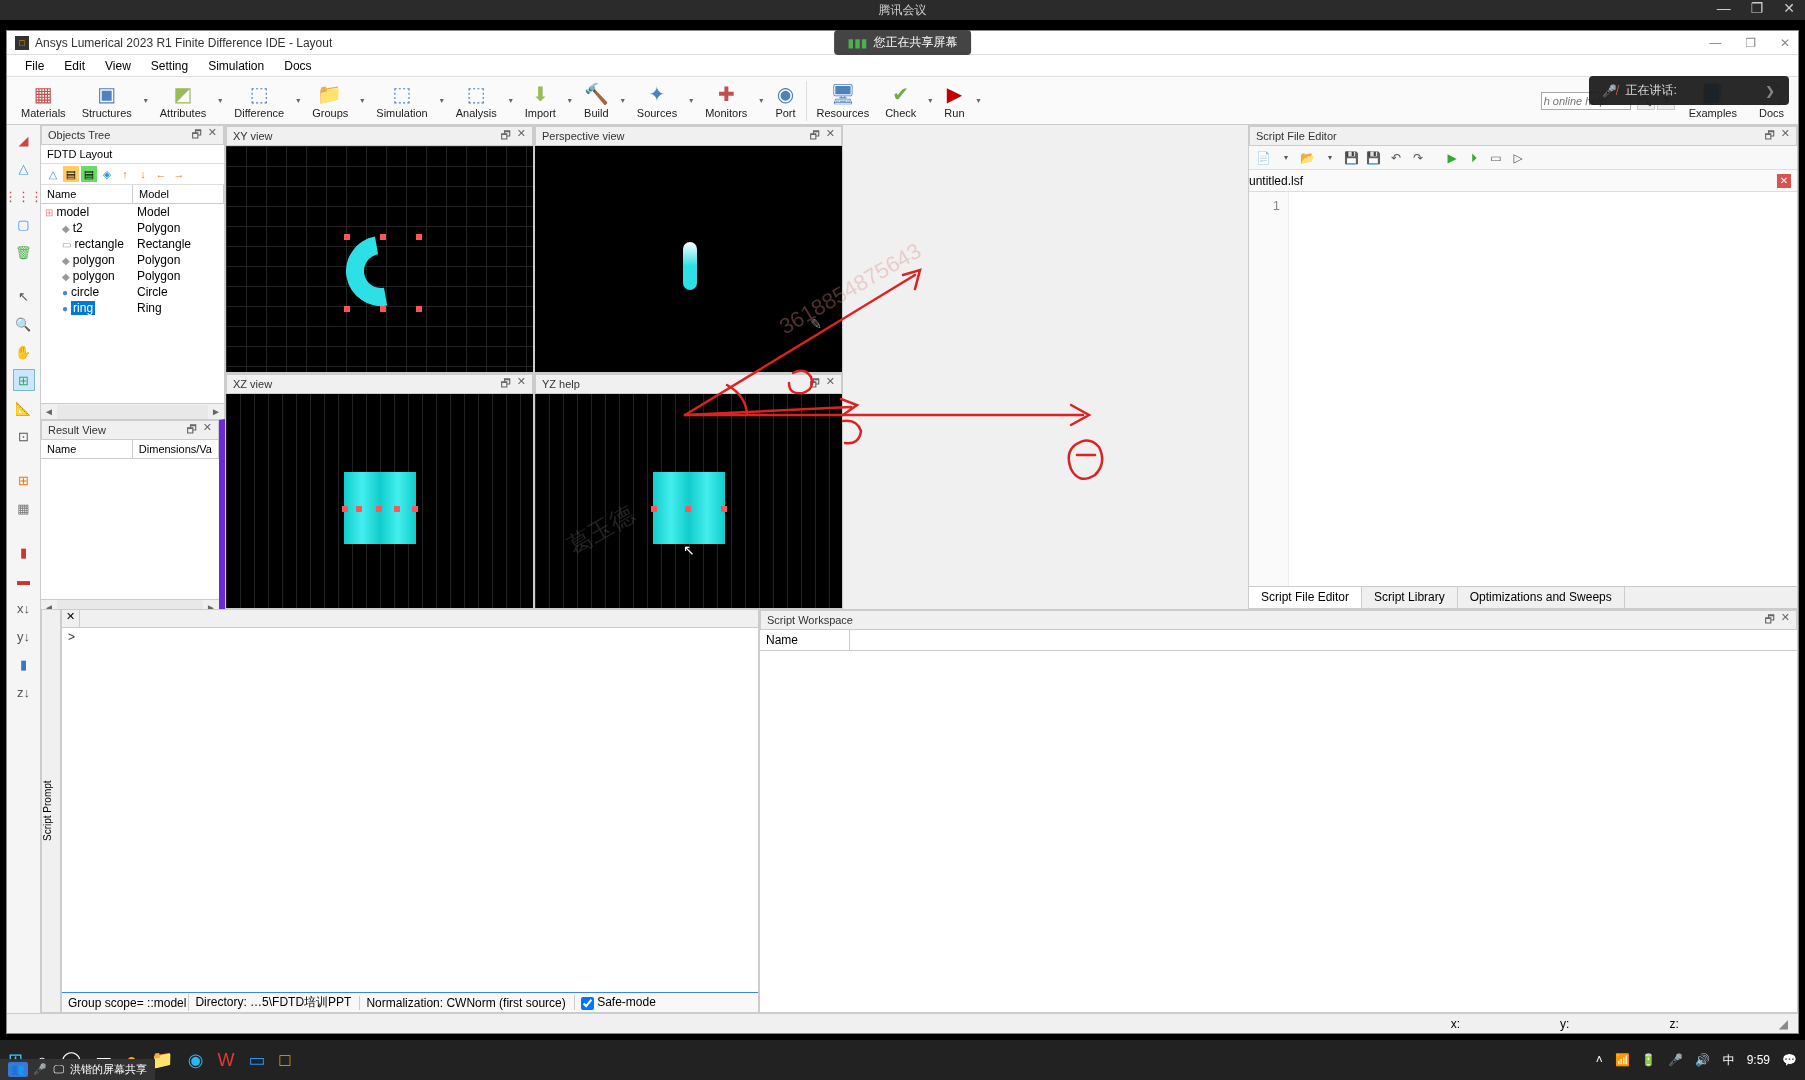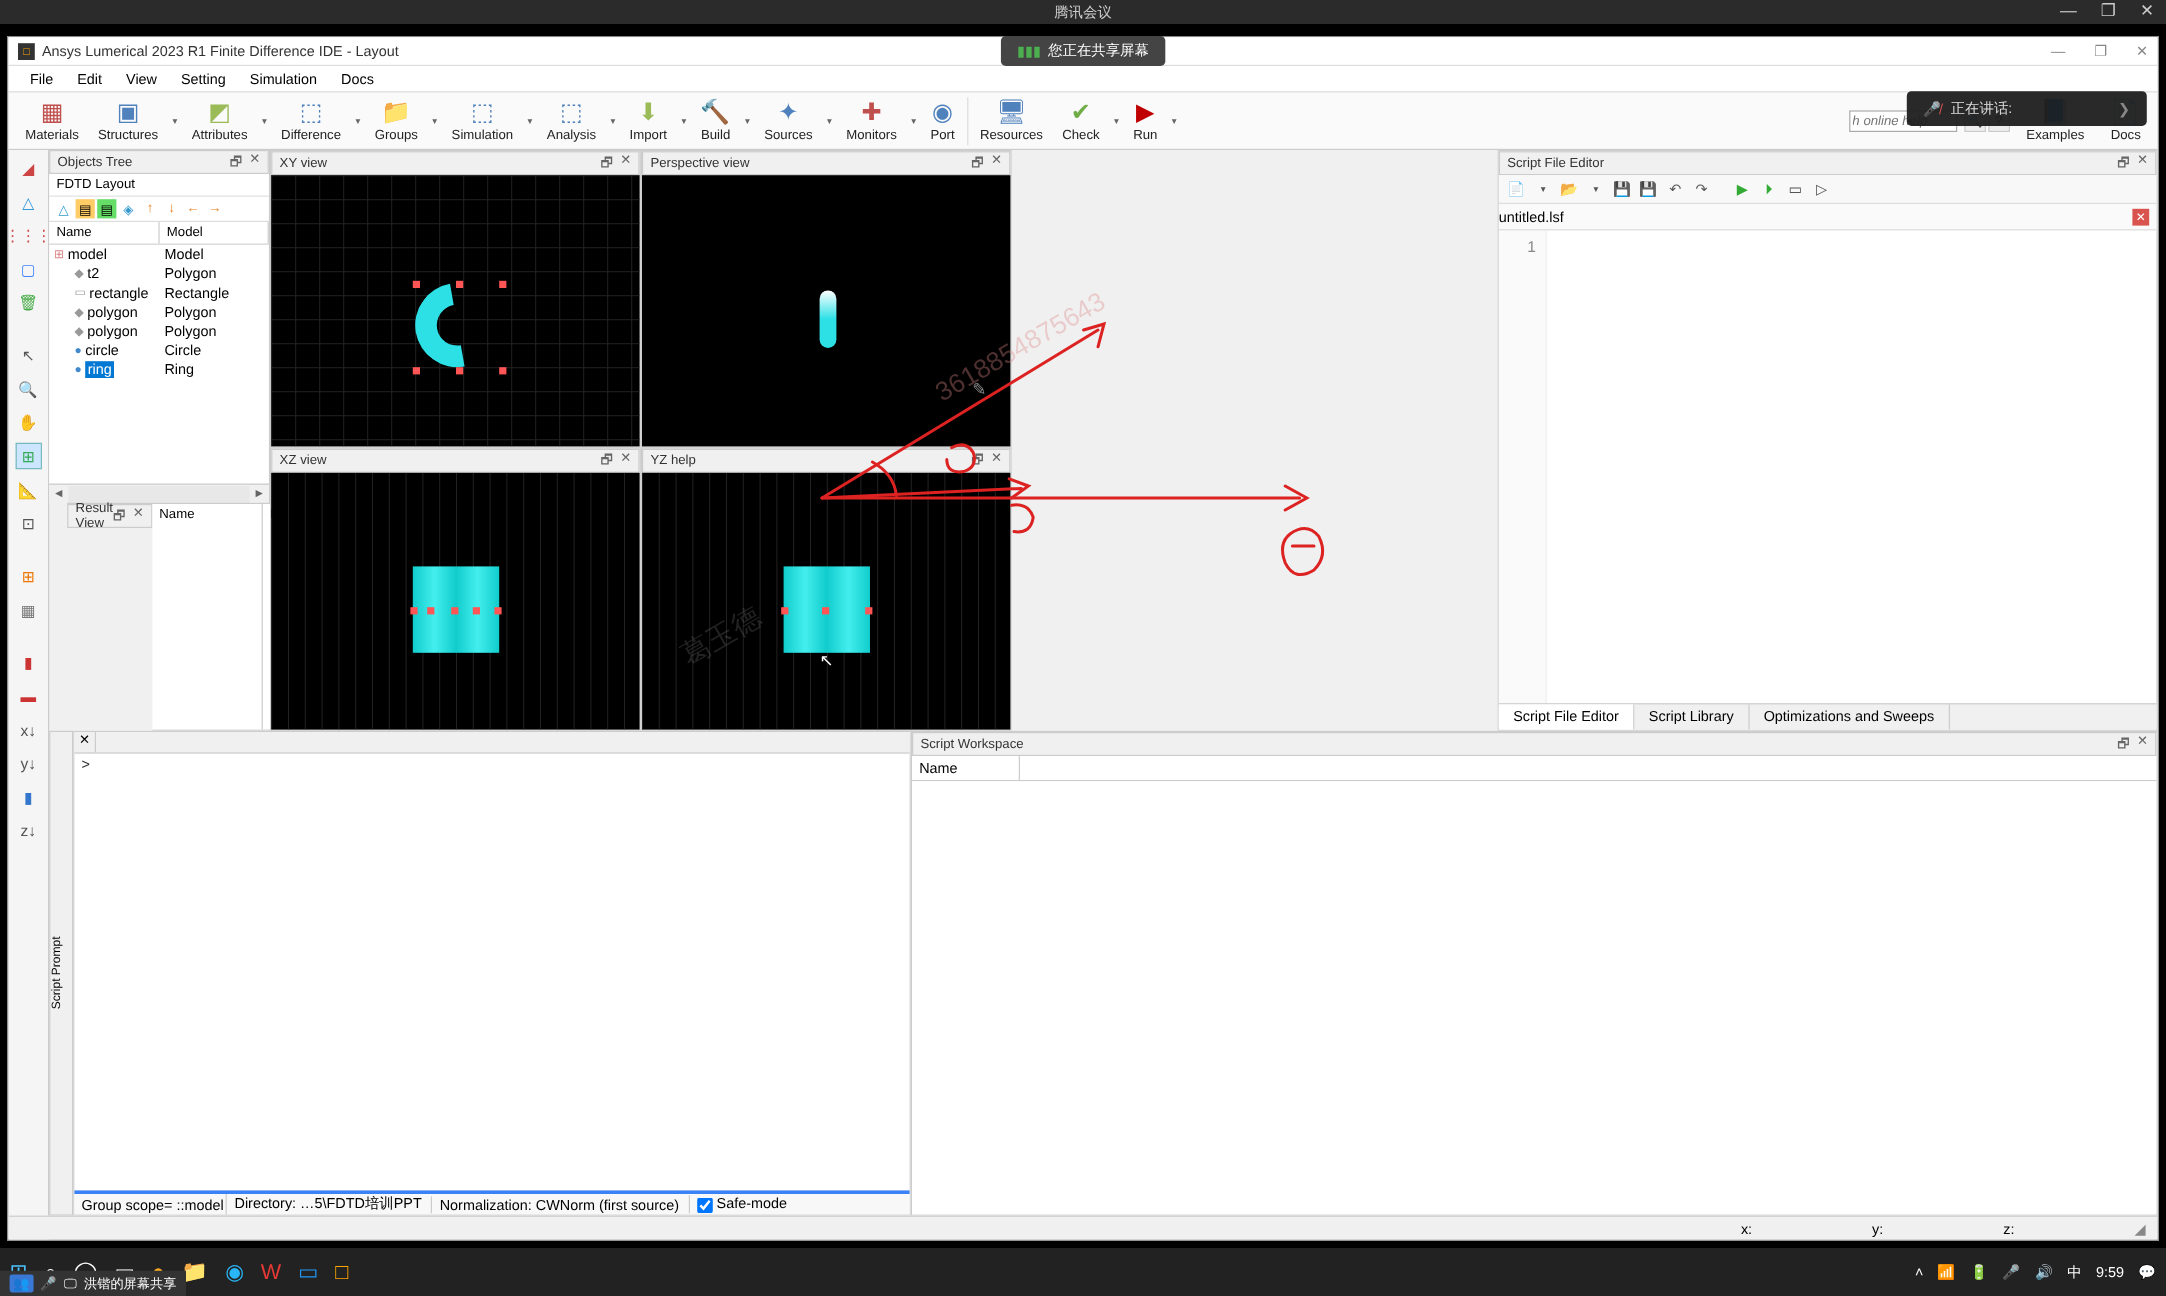--- a/index.html
+++ b/index.html
@@ -103,21 +103,21 @@
 .script-bottom-tabs div { padding: 3px 12px; border-right: 1px solid #ccc; cursor: pointer; }
 .script-bottom-tabs div.active { background: #fff; }
 
 
 .anno { position: absolute; pointer-events: none; z-index: 50; }
 .script-prompt-side { width: 20px; background: #f0f0f0; border: 1px solid #ccc; writing-mode: vertical-rl; transform: rotate(180deg); font-size: 10px; text-align: center; padding: 4px 0; }
 .prompt-body { flex: 0 0 694px; background: #fff; border: 1px solid #ccc; display: flex; flex-direction: column; }
 .prompt-tabs { height: 18px; background: #f0f0f0; border-bottom: 1px solid #ccc; display: flex; }
 .prompt-tabs .tab-x { width: 18px; text-align: center; font-size: 11px; cursor: pointer; border-right: 1px solid #ccc; }
 .prompt-text { flex: 1; padding: 2px 6px; font-family: monospace; font-size: 12px; color: #333; }
-.prompt-status { height: 20px; background: #f8f8f8; border-top: 3px solid #3b82f6; font-family: monospace; font-size: 12px; padding: 2px 6px; display: flex; gap: 2px; align-items: center; white-space: nowrap; }
+.prompt-status { height: 20px; background: #f8f8f8; border-top: 1px solid #3b82f6; font-family: monospace; font-size: 12px; padding: 2px 6px; display: flex; gap: 2px; align-items: center; white-space: nowrap; }
 .prompt-status .seg { border-left: 1px solid #ccc; padding: 0 6px; }
 .prompt-status input[type=checkbox] { vertical-align: middle; }
 
 .workspace-panel { flex: 1; background: #fff; border: 1px solid #ccc; display: flex; flex-direction: column; }
 .ws-cols { display: flex; background: #fff; border-bottom: 1px solid #ccc; font-size: 12px; font-family: monospace; }
 .ws-cols div { padding: 3px 6px; } .ws-cols .c1 { width: 90px; border-right: 1px solid #ccc; } .ws-cols .c2 { flex: 1; }
 
 
 .app-statusbar { height: 20px; background: #f0f0f0; border-top: 1px solid #ccc; font-family: monospace; font-size: 12px; display: flex; align-items: center; padding: 0 10px; gap: 100px; }
 .app-statusbar .coord { margin-left: auto; display: flex; gap: 100px; }
@@ -382,21 +382,21 @@
               <div class="c2">Ring</div>
             </div>
           </div>
       <div class="tree-scroll">
         <span class="ar">◄</span>
             <div class="track"></div>
             <span class="ar">►</span>
       </div>
     </div>
 
-    <div style="position:absolute; left:34px; top:294px; width:184px; height:190px; display:flex; flex-direction:row; border-right:6px solid #6d28d9; border-top:1px solid #ccc;margin-left:15px;">
+    <div style="position:absolute; left:34px; top:294px; width:184px; height:190px; display:flex; flex-direction:column; border-right:6px solid #6d28d9; border-top:1px solid #ccc;">
       <div class="panel-header">
         <span>Result View</span>
         <div class="ctl">
               <span>🗗</span>
               <span>✕</span>
             </div>
       </div>
       <div class="result-cols">
         <div class="c1">Name</div>
             <div class="c2">Dimensions/Va</div>

